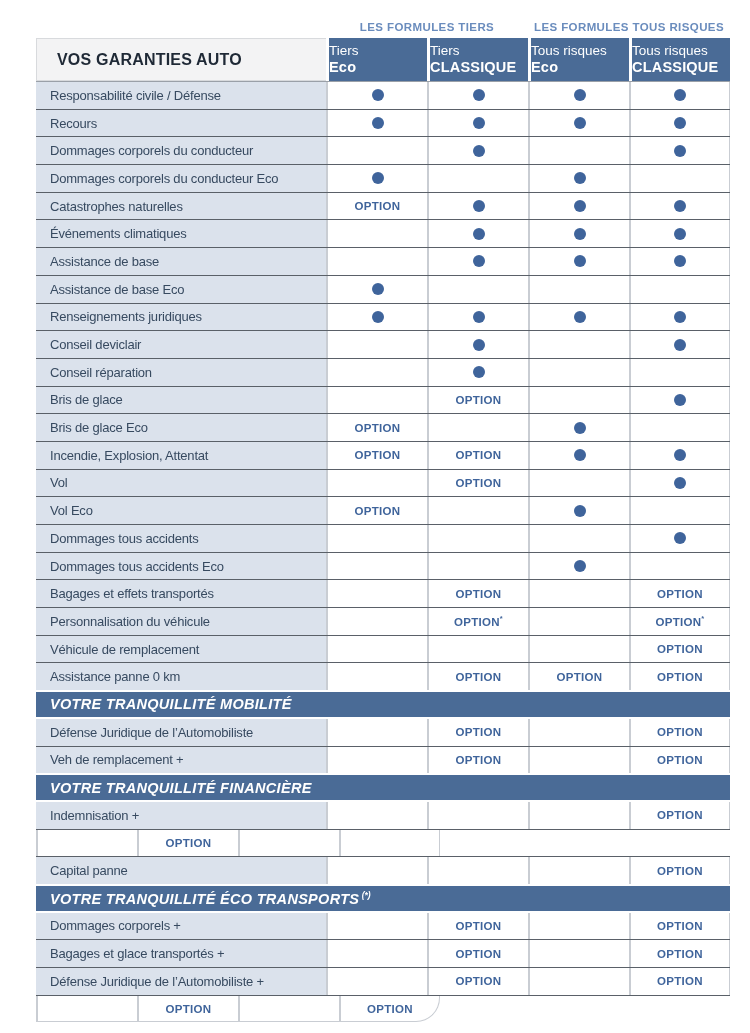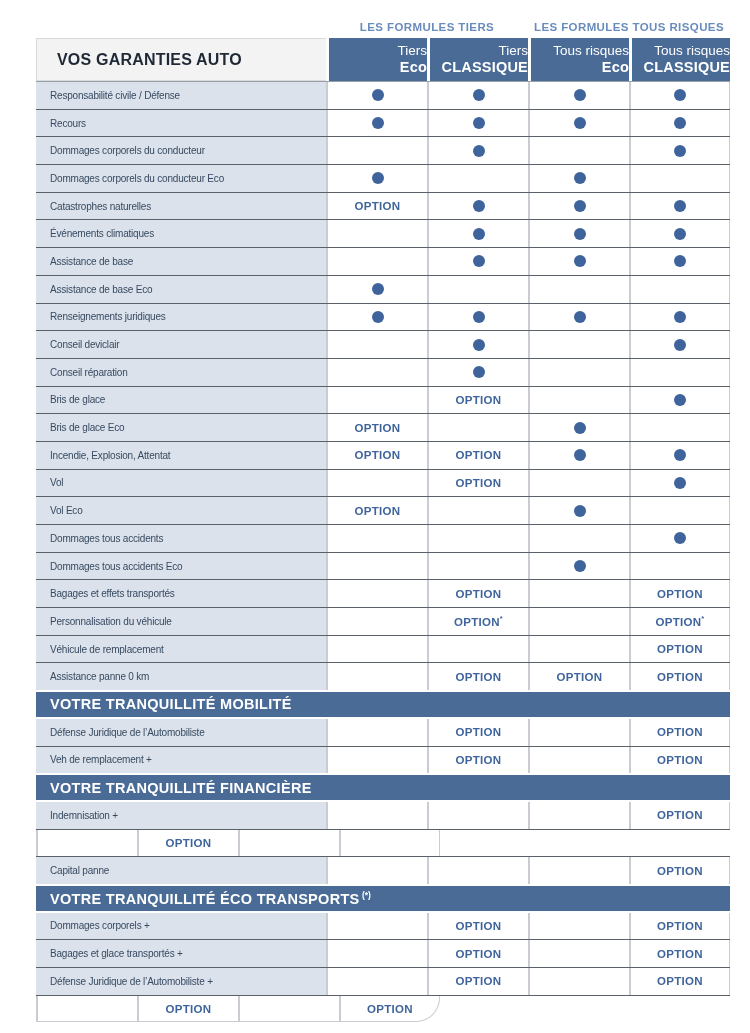--- a/index.html
+++ b/index.html
@@ -36,47 +36,47 @@
   .hdr .title-cell{
     width:290px;background:var(--titlebg);
     display:flex;align-items:center;padding-left:20px;
     border:1px solid #d8dadd;border-right:none;
   }
   .hdr .title-cell span{
     font-size:16px;font-weight:bold;color:var(--titletext);letter-spacing:.2px;
   }
   .hdr .hcell{
     width:101px;background:var(--blue);
-    color:#fff;text-align:right;
+    color:#fff;text-align:left;
     display:flex;flex-direction:column;justify-content:center;line-height:1.15;
     border-left:3px solid #fff;
   }
   .hdr .hcell:first-of-type{border-left:4px solid #fff;}
   .hdr .hcell .l1{font-size:13.5px;font-weight:normal;}
   .hdr .hcell .l2{font-size:14.5px;font-weight:bold;letter-spacing:.2px;}
   .body .row{
     display:flex;height:27.7px;border-top:1px solid var(--hline);
   }
   .body .row.sec{
     background:var(--blue);border-top:2px solid #fff;border-bottom:1px solid #fff;
-    align-items:center;height:27.7px;
+    align-items:center;height:27.7px;font-style:italic;
   }
   .body .row.sec + .row{border-top-color:transparent;}
   .body .row:first-child{border-top-color:#9aa0a8;}
   .sec .sec-label{
     color:#fff;font-weight:bold;font-size:14.5px;letter-spacing:.3px;
     padding-left:14px;white-space:nowrap;
   }
   .sec .sec-label sup{font-size:8.5px;vertical-align:super;letter-spacing:0;}
   .lcell{
     width:290px;background:var(--labelbg);
     display:flex;align-items:center;padding-left:14px;
   }
   .lcell span{
-    font-size:10px;color:var(--labeltext);letter-spacing:-.2px;white-space:nowrap;
+    font-size:13px;color:var(--labeltext);letter-spacing:-.2px;white-space:nowrap;
   }
   .vcell{
     width:101px;background:#fff;border-left:2px solid var(--vline);
     display:flex;align-items:center;justify-content:center;
   }
   .vcell:last-child{border-right:1px solid var(--vline);}
   .dot{
     width:12px;height:12px;border-radius:50%;background:var(--dot);display:block;
   }
   .opt{

